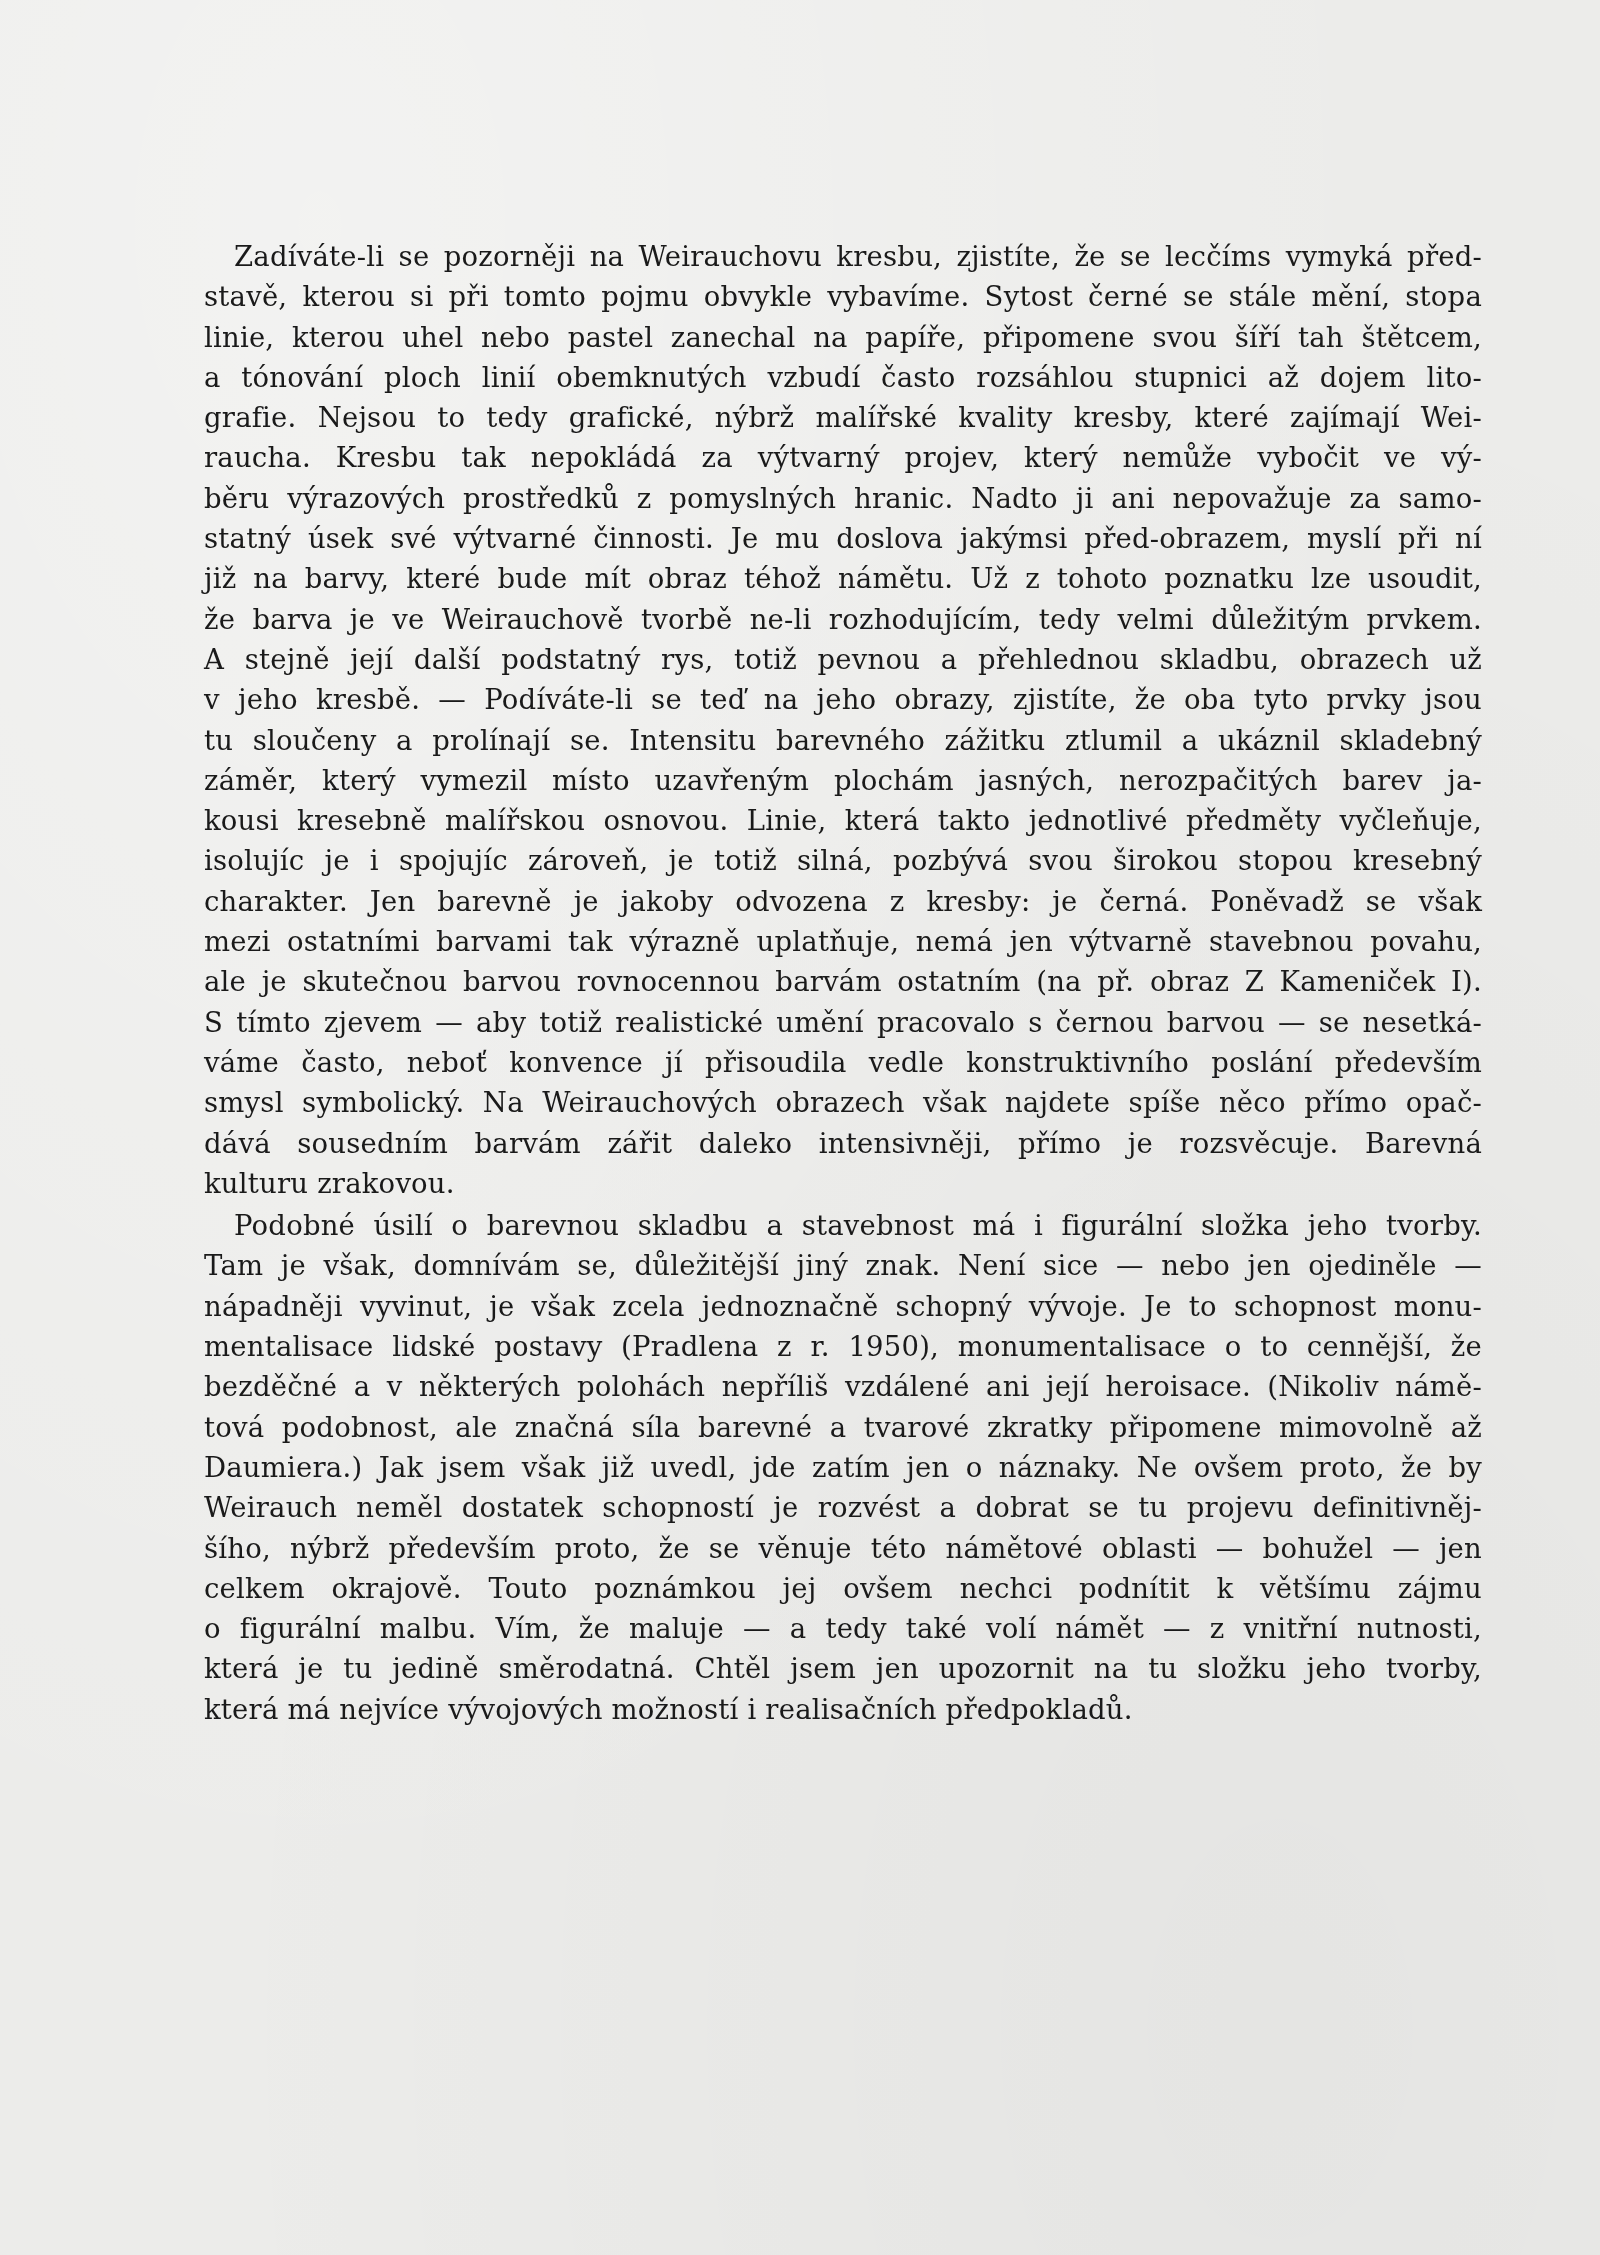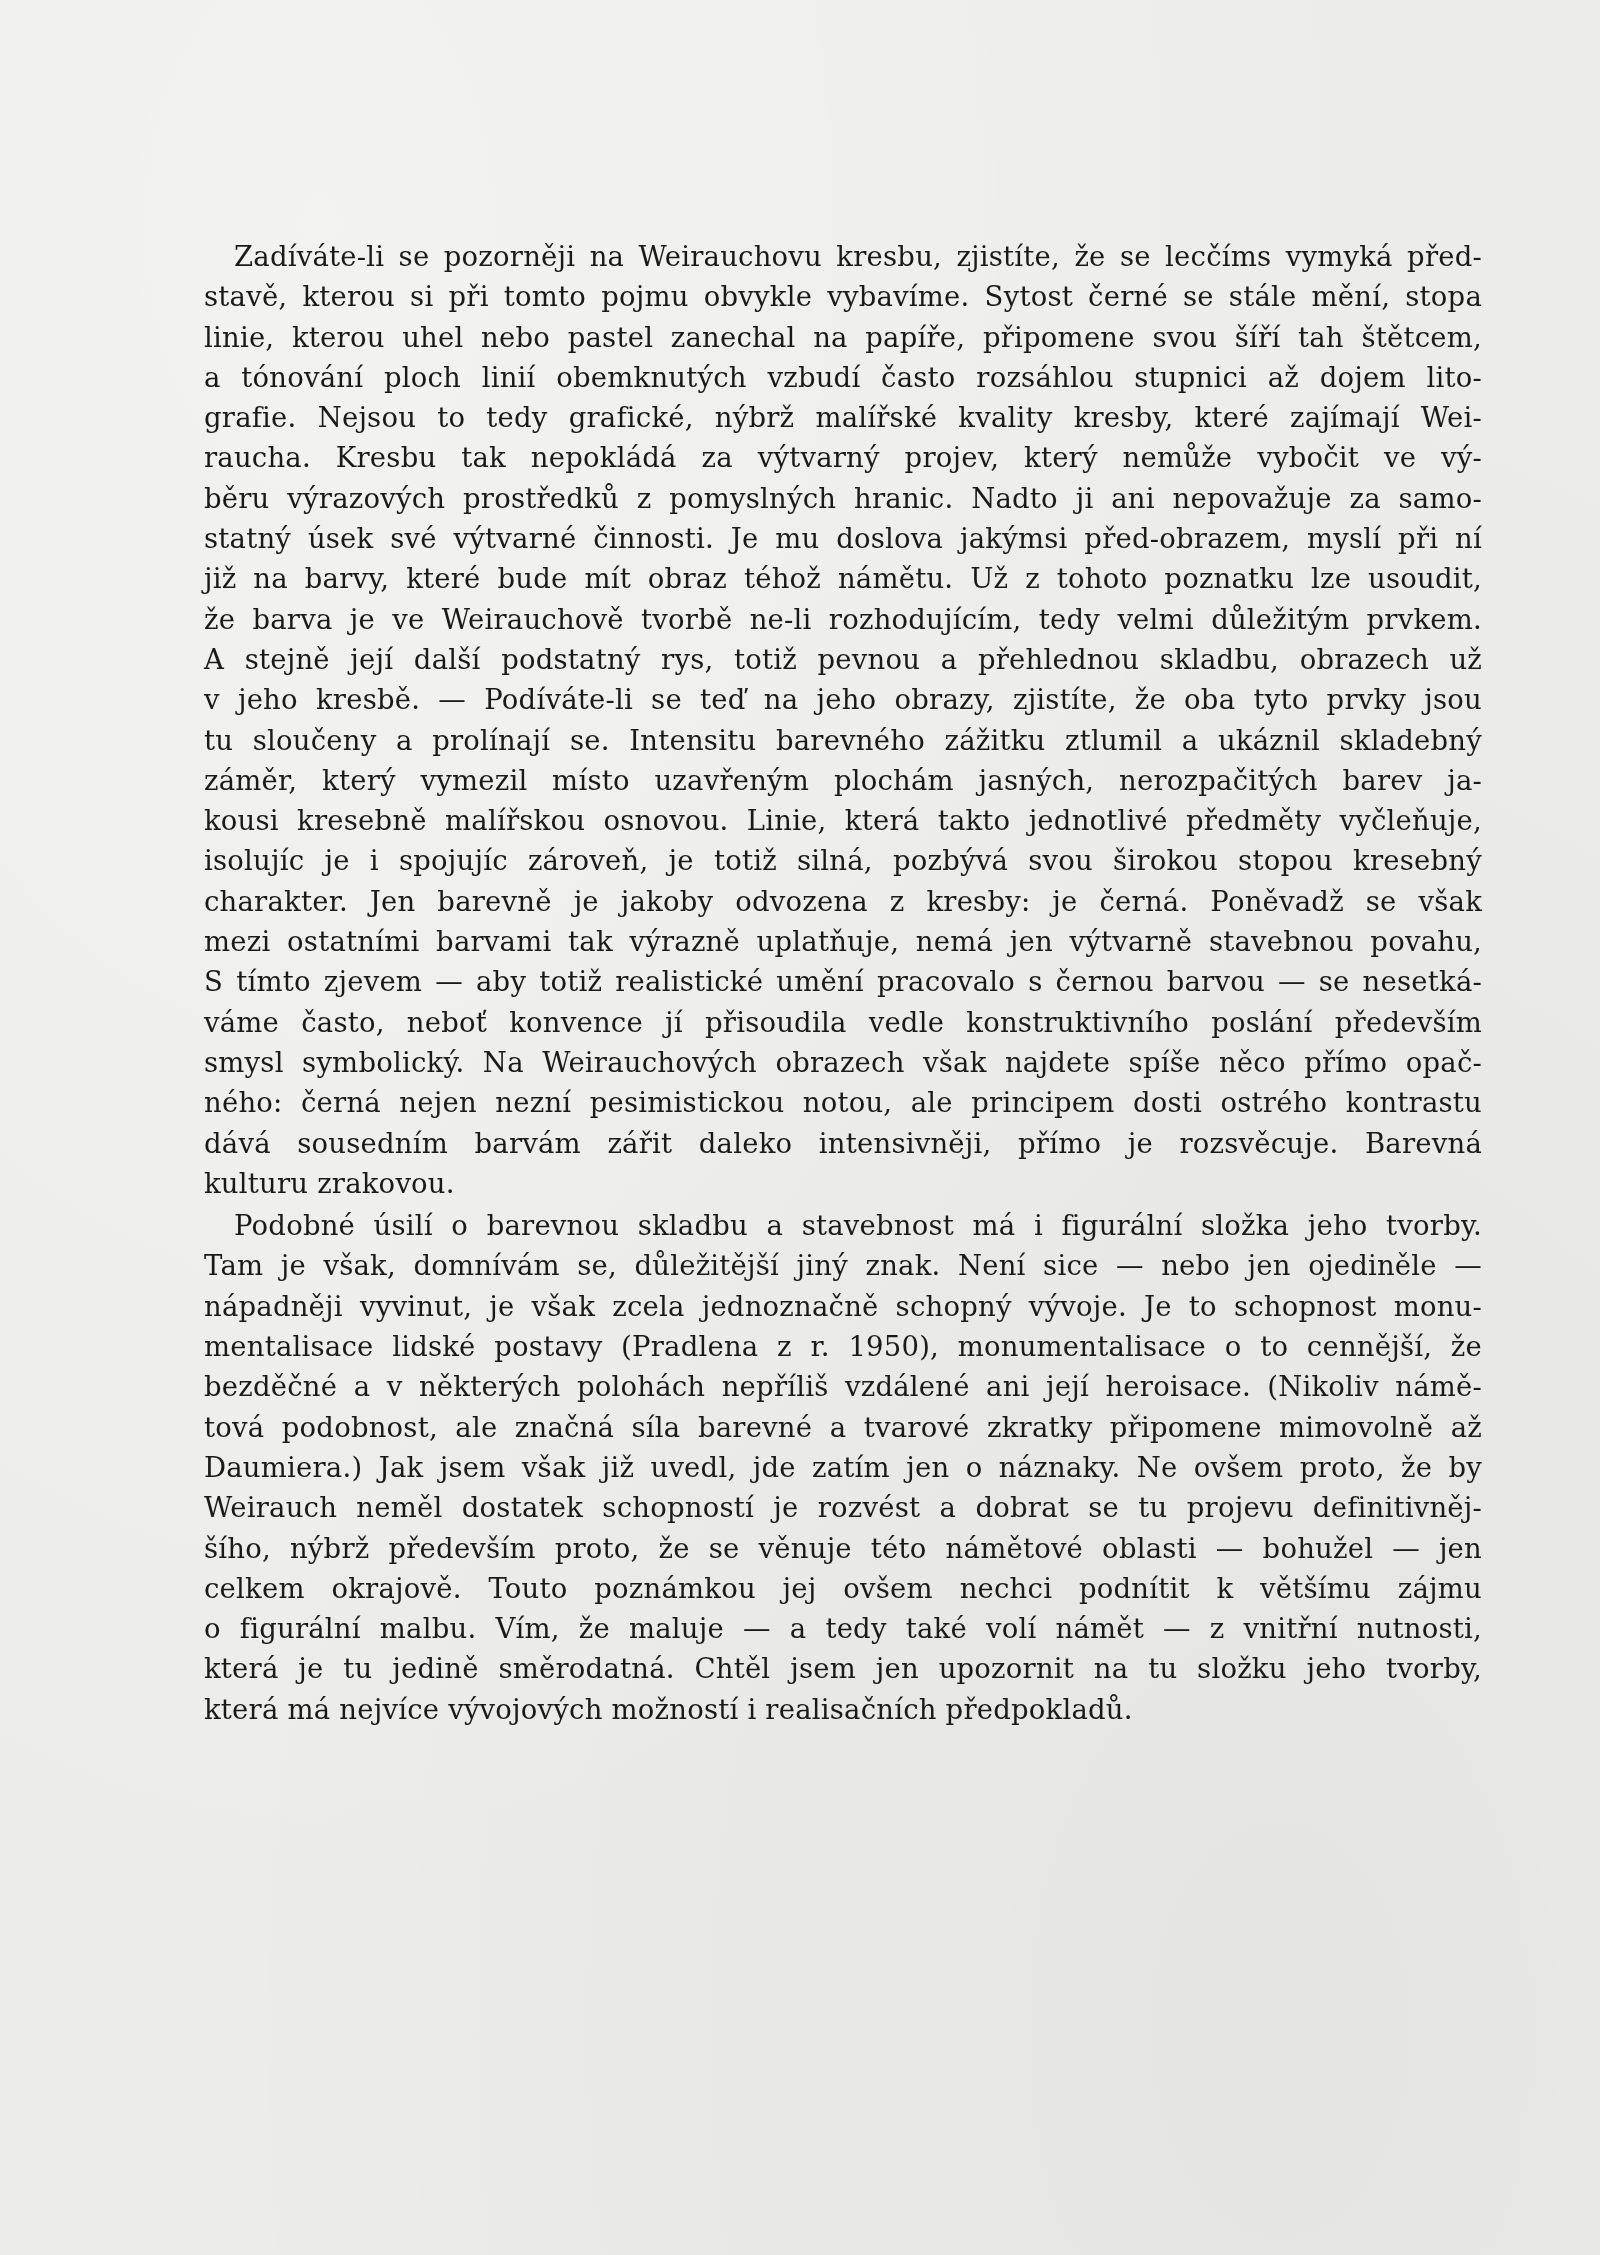--- a/index.html
+++ b/index.html
@@ -72,24 +72,24 @@
       <span class="line">již na barvy, které bude mít obraz téhož námětu. Už z tohoto poznatku lze usoudit,</span>
       <span class="line">že barva je ve Weirauchově tvorbě ne-li rozhodujícím, tedy velmi důležitým prvkem.</span>
       <span class="line">A stejně její další podstatný rys, totiž pevnou a přehlednou skladbu, obrazech už</span>
       <span class="line">v jeho kresbě. — Podíváte-li se teď na jeho obrazy, zjistíte, že oba tyto prvky jsou</span>
       <span class="line">tu sloučeny a prolínají se. Intensitu barevného zážitku ztlumil a ukáznil skladebný</span>
       <span class="line">záměr, který vymezil místo uzavřeným plochám jasných, nerozpačitých barev ja-</span>
       <span class="line">kousi kresebně malířskou osnovou. Linie, která takto jednotlivé předměty vyčleňuje,</span>
       <span class="line">isolujíc je i spojujíc zároveň, je totiž silná, pozbývá svou širokou stopou kresebný</span>
       <span class="line">charakter. Jen barevně je jakoby odvozena z kresby: je černá. Poněvadž se však</span>
       <span class="line">mezi ostatními barvami tak výrazně uplatňuje, nemá jen výtvarně stavebnou povahu,</span>
+      <span class="line">ale je skutečnou barvou rovnocennou barvám ostatním (na př. obraz Z Kameniček I).</span>
       <span class="line">S tímto zjevem — aby totiž realistické umění pracovalo s černou barvou — se nesetká-</span>
       <span class="line">váme často, neboť konvence jí přisoudila vedle konstruktivního poslání především</span>
       <span class="line">smysl symbolický. Na Weirauchových obrazech však najdete spíše něco přímo opač-</span>
-      <span class="line">ného: černá nejen nezní pesimistickou notou, ale principem dosti ostrého kontrastu</span>
       <span class="line">dává sousedním barvám zářit daleko intensivněji, přímo je rozsvěcuje. Barevná</span>
       <span class="line last">kulturu zrakovou.</span>
     </div>
 
     <div class="paragraph">
       <span class="line indent" style="text-indent:30px">Podobné úsilí o barevnou skladbu a stavebnost má i figurální složka jeho tvorby.</span>
       <span class="line">Tam je však, domnívám se, důležitější jiný znak. Není sice — nebo jen ojediněle —</span>
       <span class="line">nápadněji vyvinut, je však zcela jednoznačně schopný vývoje. Je to schopnost monu-</span>
       <span class="line">mentalisace lidské postavy (Pradlena z r. 1950), monumentalisace o to cennější, že</span>
       <span class="line">bezděčné a v některých polohách nepříliš vzdálené ani její heroisace. (Nikoliv námě-</span>

